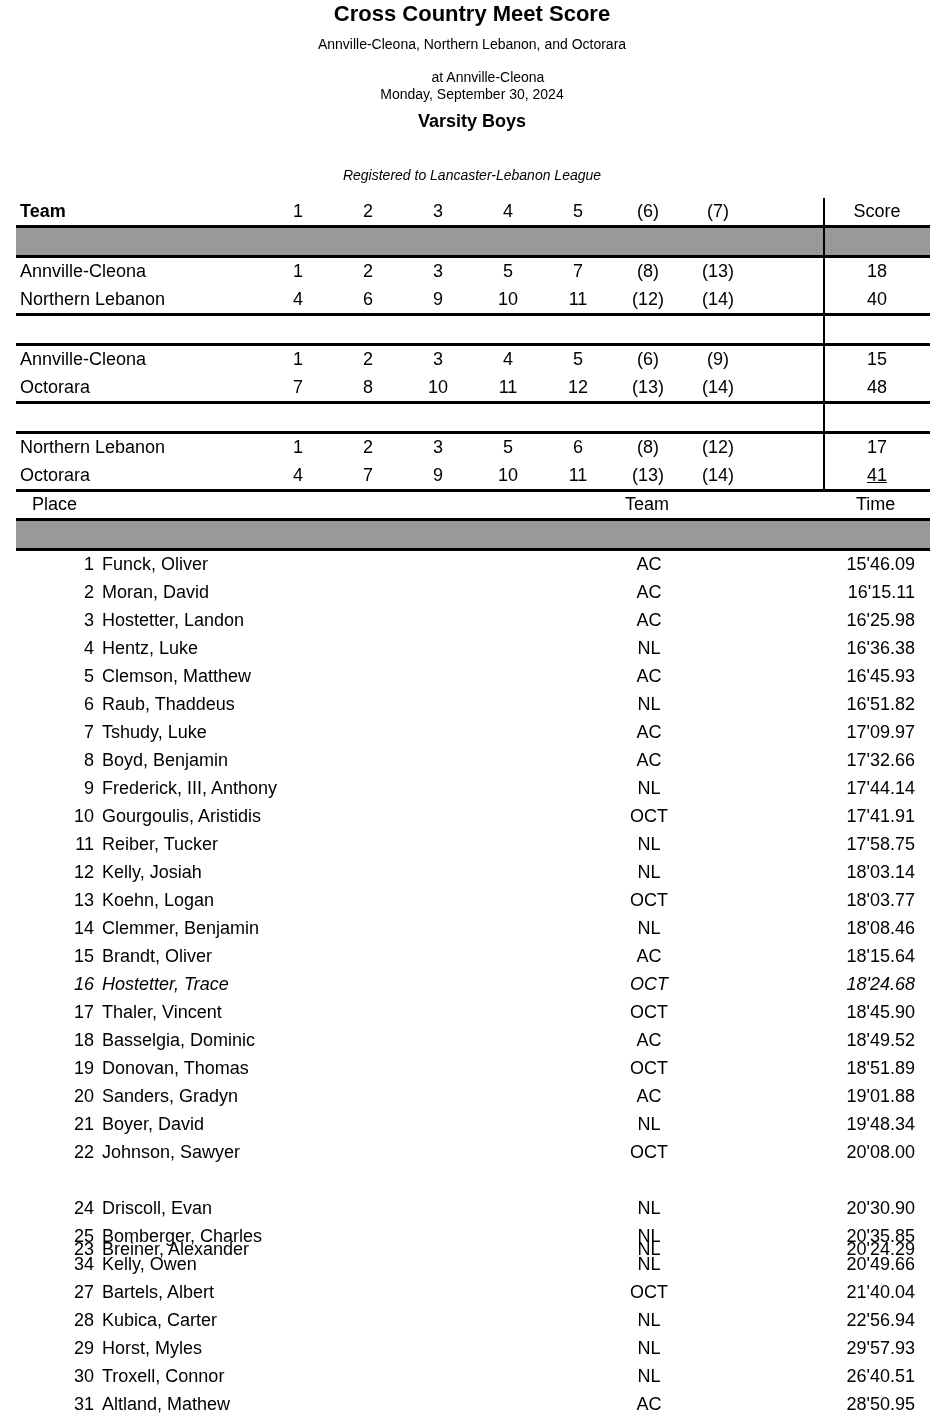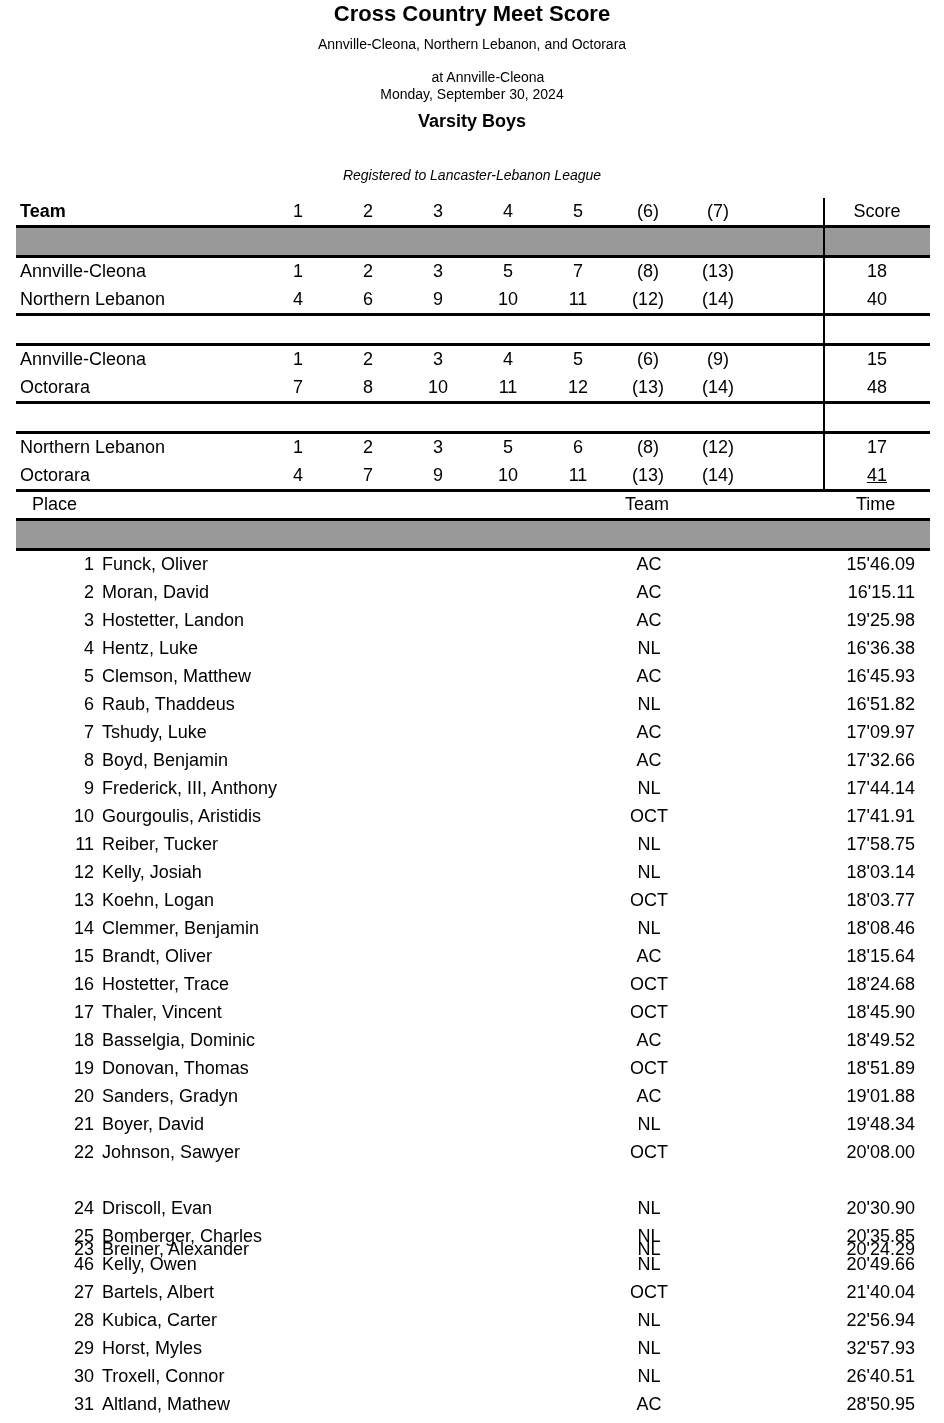--- a/index.html
+++ b/index.html
@@ -155,21 +155,21 @@
       <div class="res-row" style="top: 581px;">
         <div class="place">2</div>
         <div class="rname">Moran, David</div>
         <div class="rteam">AC</div>
         <div class="rtime">16'15.11</div>
       </div>
       <div class="res-row" style="top: 609px;">
         <div class="place">3</div>
         <div class="rname">Hostetter, Landon</div>
         <div class="rteam">AC</div>
-        <div class="rtime">19'25.98</div>
+        <div class="rtime">16'25.98</div>
       </div>
       <div class="res-row" style="top: 637px;">
         <div class="place">4</div>
         <div class="rname">Hentz, Luke</div>
         <div class="rteam">NL</div>
         <div class="rtime">16'36.38</div>
       </div>
       <div class="res-row" style="top: 665px;">
         <div class="place">5</div>
         <div class="rname">Clemson, Matthew</div>
@@ -229,21 +229,21 @@
         <div class="rname">Clemmer, Benjamin</div>
         <div class="rteam">NL</div>
         <div class="rtime">18'08.46</div>
       </div>
       <div class="res-row" style="top: 945px;">
         <div class="place">15</div>
         <div class="rname">Brandt, Oliver</div>
         <div class="rteam">AC</div>
         <div class="rtime">18'15.64</div>
       </div>
-      <div class="res-row" style="top: 973px;">
+      <div class="res-row" style="top: 973px; font-style: italic;">
         <div class="place">16</div>
         <div class="rname">Hostetter, Trace</div>
         <div class="rteam">OCT</div>
         <div class="rtime">18'24.68</div>
       </div>
       <div class="res-row" style="top: 1001px;">
         <div class="place">17</div>
         <div class="rname">Thaler, Vincent</div>
         <div class="rteam">OCT</div>
         <div class="rtime">18'45.90</div>
@@ -290,42 +290,42 @@
         <div class="rteam">NL</div>
         <div class="rtime">20'30.90</div>
       </div>
       <div class="res-row" style="top: 1225px;">
         <div class="place">25</div>
         <div class="rname">Bomberger, Charles</div>
         <div class="rteam">NL</div>
         <div class="rtime">20'35.85</div>
       </div>
       <div class="res-row" style="top: 1253px;">
-        <div class="place">46</div>
+        <div class="place">34</div>
         <div class="rname">Kelly, Owen</div>
         <div class="rteam">NL</div>
         <div class="rtime">20'49.66</div>
       </div>
       <div class="res-row" style="top: 1281px;">
         <div class="place">27</div>
         <div class="rname">Bartels, Albert</div>
         <div class="rteam">OCT</div>
         <div class="rtime">21'40.04</div>
       </div>
       <div class="res-row" style="top: 1309px;">
         <div class="place">28</div>
         <div class="rname">Kubica, Carter</div>
         <div class="rteam">NL</div>
         <div class="rtime">22'56.94</div>
       </div>
       <div class="res-row" style="top: 1337px;">
         <div class="place">29</div>
         <div class="rname">Horst, Myles</div>
         <div class="rteam">NL</div>
-        <div class="rtime">32'57.93</div>
+        <div class="rtime">29'57.93</div>
       </div>
       <div class="res-row" style="top: 1365px;">
         <div class="place">30</div>
         <div class="rname">Troxell, Connor</div>
         <div class="rteam">NL</div>
         <div class="rtime">26'40.51</div>
       </div>
       <div class="res-row" style="top: 1393px;">
         <div class="place">31</div>
         <div class="rname">Altland, Mathew</div>

